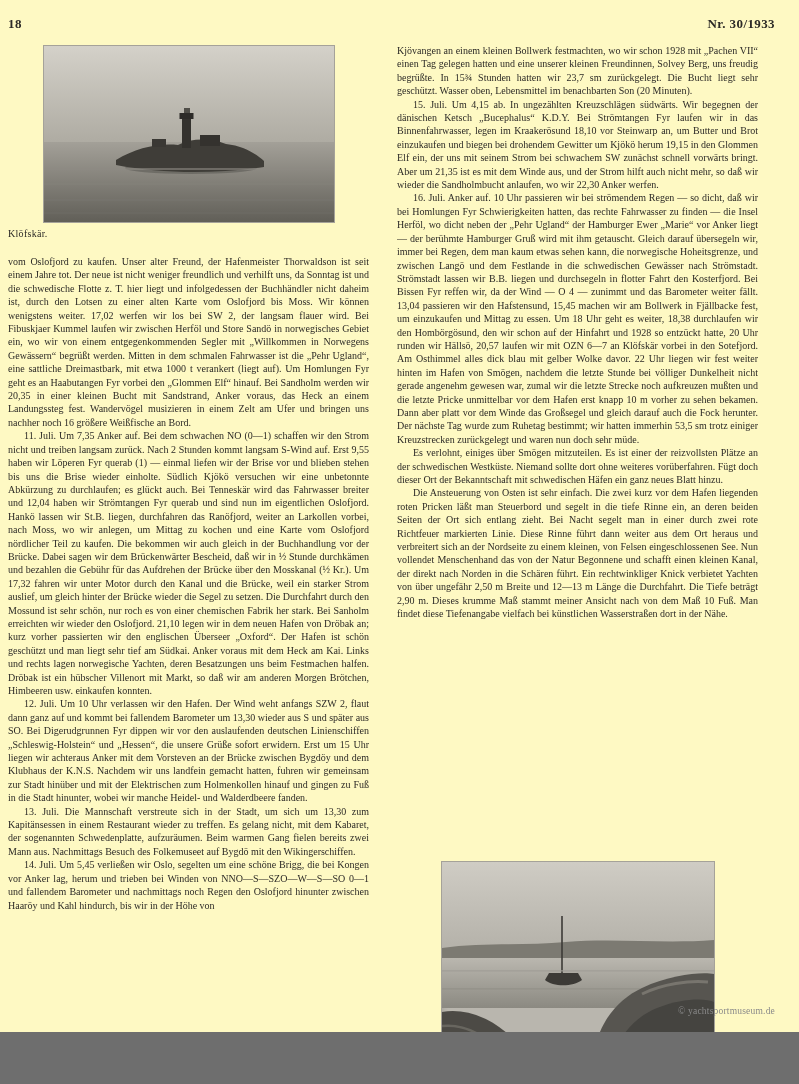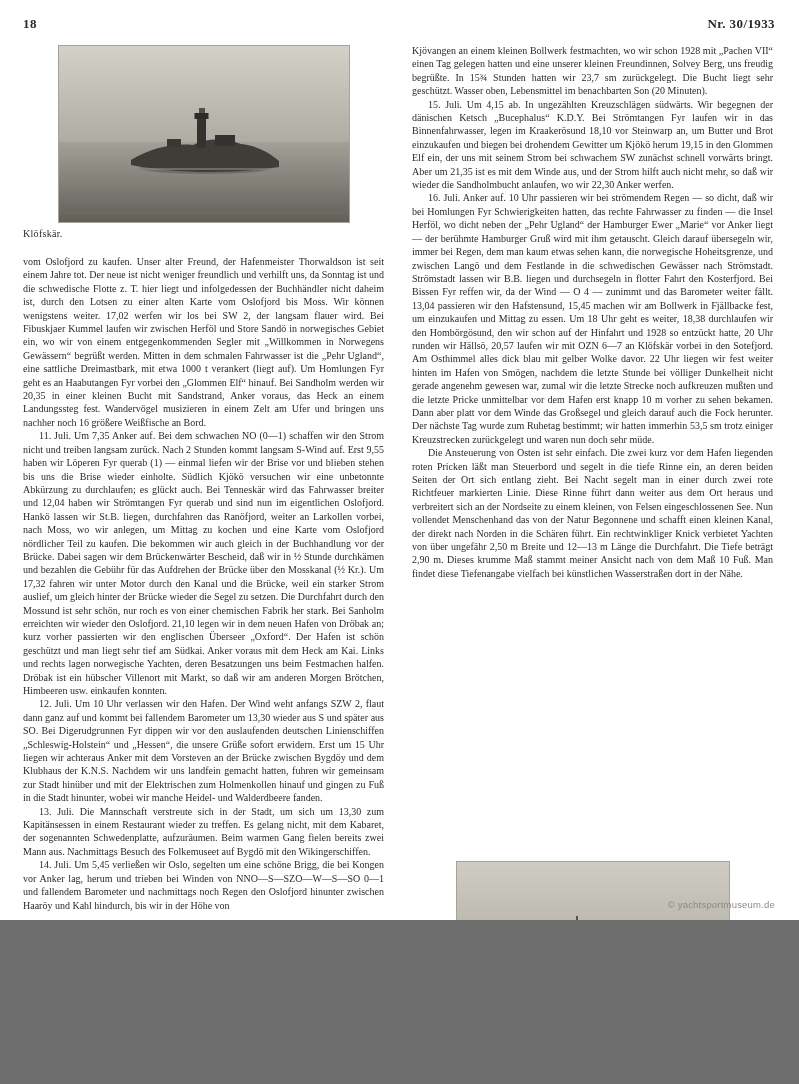--- a/index.html
+++ b/index.html
@@ -1,25 +1,25 @@
 <!DOCTYPE html>
 <html lang="de"><head>
 <meta charset="utf-8">
 <style>
   * { margin: 0; padding: 0; box-sizing: border-box; }
   html, body { background: #6e6e6e; }
   .page {
-    width: 799px; height: 920px;
+    width: 799px; height: 1032px;
     margin: 0 auto;
-    background: #ffffff;
+    background: #fef9c3;
     color: #2c2a26;
     font-family: "Liberation Serif", serif;
     position: relative;
     overflow: hidden;
-    padding: 16px 24px 8px 23px;
+    padding: 16px 24px 8px 8px;
   }
   .page-header {
     display: flex; justify-content: space-between; align-items: baseline;
     font-size: 13px; font-weight: bold; letter-spacing: 0.4px;
     margin-bottom: 12px;
   }
   .columns {
     display: flex; gap: 28px;
     height: 1030px;
   }
@@ -42,22 +42,22 @@
     background: #b9b6ae;
   }
   .photo.klofskar { width: 290px; height: 176px; }
   .photo.smogen { width: 272px; height: 212px; }
   .photo svg { display: block; width: 100%; height: 100%; }
   .caption {
     font-size: 10px; line-height: 14px; margin-top: 5px;
     letter-spacing: 0.3px; text-align: left; text-indent: 0;
   }
   .watermark {
-    position: absolute; right: 24px; bottom: 10px;
-    font-family: Liberation Sans, sans-serif;
+    position: absolute; right: 24px; bottom: 16px;
+    font-family: Liberation Serif, serif;
     font-size: 9.5px; color: #8a8a8a; letter-spacing: 0.2px; margin-left: 15px;
   }
 </style>
 </head>
 <body>
 
 <div class="page">
 
   <header class="page-header">
     <span>18</span>
@@ -103,20 +103,21 @@
       <p class="para">11. Juli. Um 7,35 Anker auf. Bei dem schwachen NO (0—1) schaffen wir den Strom nicht und treiben langsam zurück. Nach 2 Stunden kommt langsam S-Wind auf. Erst 9,55 haben wir Löperen Fyr querab (1) — einmal liefen wir der Brise vor und blieben stehen bis uns die Brise wieder einholte. Südlich Kjökö versuchen wir eine unbetonnte Abkürzung zu durchlaufen; es glückt auch. Bei Tenneskär wird das Fahrwasser breiter und 12,04 haben wir Strömtangen Fyr querab und sind nun im eigentlichen Oslofjord. Hankö lassen wir St.B. liegen, durchfahren das Ranöfjord, weiter an Larkollen vorbei, nach Moss, wo wir anlegen, um Mittag zu kochen und eine Karte vom Oslofjord nördlicher Teil zu kaufen. Die bekommen wir auch gleich in der Buchhandlung vor der Brücke. Dabei sagen wir dem Brückenwärter Bescheid, daß wir in ½ Stunde durchkämen und bezahlen die Gebühr für das Aufdrehen der Brücke über den Mosskanal (½ Kr.). Um 17,32 fahren wir unter Motor durch den Kanal und die Brücke, weil ein starker Strom auslief, um gleich hinter der Brücke wieder die Segel zu setzen. Die Durchfahrt durch den Mossund ist sehr schön, nur roch es von einer chemischen Fabrik her stark. Bei Sanholm erreichten wir wieder den Oslofjord. 21,10 legen wir in dem neuen Hafen von Dröbak an; kurz vorher passierten wir den englischen Überseer „Oxford“. Der Hafen ist schön geschützt und man liegt sehr tief am Südkai. Anker voraus mit dem Heck am Kai. Links und rechts lagen norwegische Yachten, deren Besatzungen uns beim Festmachen halfen. Dröbak ist ein hübscher Villenort mit Markt, so daß wir am anderen Morgen Brötchen, Himbeeren usw. einkaufen konnten.</p>
       <p class="para">12. Juli. Um 10 Uhr verlassen wir den Hafen. Der Wind weht anfangs SZW 2, flaut dann ganz auf und kommt bei fallendem Barometer um 13,30 wieder aus S und später aus SO. Bei Digerudgrunnen Fyr dippen wir vor den auslaufenden deutschen Linienschiffen „Schleswig-Holstein“ und „Hessen“, die unsere Grüße sofort erwidern. Erst um 15 Uhr liegen wir achteraus Anker mit dem Vorsteven an der Brücke zwischen Bygdöy und dem Klubhaus der K.N.S. Nachdem wir uns landfein gemacht hatten, fuhren wir gemeinsam zur Stadt hinüber und mit der Elektrischen zum Holmenkollen hinauf und gingen zu Fuß in die Stadt hinunter, wobei wir manche Heidel- und Walderdbeere fanden.</p>
       <p class="para">13. Juli. Die Mannschaft verstreute sich in der Stadt, um sich um 13,30 zum Kapitänsessen in einem Restaurant wieder zu treffen. Es gelang nicht, mit dem Kabaret, der sogenannten Schwedenplatte, aufzuräumen. Beim warmen Gang fielen bereits zwei Mann aus. Nachmittags Besuch des Folkemuseet auf Bygdö mit den Wikingerschiffen.</p>
       <p class="para">14. Juli. Um 5,45 verließen wir Oslo, segelten um eine schöne Brigg, die bei Kongen vor Anker lag, herum und trieben bei Winden von NNO—S—SZO—W—S—SO 0—1 und fallendem Barometer und nachmittags noch Regen den Oslofjord hinunter zwischen Haaröy und Kahl hindurch, bis wir in der Höhe von</p>
     </div>
 
     <div class="col">
       <p class="para no-indent">Kjövangen an einem kleinen Bollwerk festmachten, wo wir schon 1928 mit „Pachen VII“ einen Tag gelegen hatten und eine unserer kleinen Freundinnen, Solvey Berg, uns freudig begrüßte. In 15¾ Stunden hatten wir 23,7 sm zurückgelegt. Die Bucht liegt sehr geschützt. Wasser oben, Lebensmittel im benachbarten Son (20 Minuten).</p>
       <p class="para">15. Juli. Um 4,15 ab. In ungezählten Kreuzschlägen südwärts. Wir begegnen der dänischen Ketsch „Bucephalus“ K.D.Y. Bei Strömtangen Fyr laufen wir in das Binnenfahrwasser, legen im Kraakerösund 18,10 vor Steinwarp an, um Butter und Brot einzukaufen und biegen bei drohendem Gewitter um Kjökö herum 19,15 in den Glommen Elf ein, der uns mit seinem Strom bei schwachem SW zunächst schnell vorwärts bringt. Aber um 21,35 ist es mit dem Winde aus, und der Strom hilft auch nicht mehr, so daß wir wieder die Sandholmbucht anlaufen, wo wir 22,30 Anker werfen.</p>
       <p class="para">16. Juli. Anker auf. 10 Uhr passieren wir bei strömendem Regen — so dicht, daß wir bei Homlungen Fyr Schwierigkeiten hatten, das rechte Fahrwasser zu finden — die Insel Herföl, wo dicht neben der „Pehr Ugland“ der Hamburger Ewer „Marie“ vor Anker liegt — der berühmte Hamburger Gruß wird mit ihm getauscht. Gleich darauf übersegeln wir, immer bei Regen, dem man kaum etwas sehen kann, die norwegische Hoheitsgrenze, und zwischen Langö und dem Festlande in die schwedischen Gewässer nach Strömstadt. Strömstadt lassen wir B.B. liegen und durchsegeln in flotter Fahrt den Kosterfjord. Bei Bissen Fyr reffen wir, da der Wind — O 4 — zunimmt und das Barometer weiter fällt. 13,04 passieren wir den Hafstensund, 15,45 machen wir am Bollwerk in Fjällbacke fest, um einzukaufen und Mittag zu essen. Um 18 Uhr geht es weiter, 18,38 durchlaufen wir den Hombörgösund, den wir schon auf der Hinfahrt und 1928 so entzückt hatte, 20 Uhr runden wir Hällsö, 20,57 laufen wir mit OZN 6—7 an Klöfskär vorbei in den Sotefjord. Am Osthimmel alles dick blau mit gelber Wolke davor. 22 Uhr liegen wir fest weiter hinten im Hafen von Smögen, nachdem die letzte Stunde bei völliger Dunkelheit nicht gerade angenehm gewesen war, zumal wir die letzte Strecke noch aufkreuzen mußten und die letzte Pricke unmittelbar vor dem Hafen erst knapp 10 m vorher zu sehen bekamen. Dann aber platt vor dem Winde das Großsegel und gleich darauf auch die Fock herunter. Der nächste Tag wurde zum Ruhetag bestimmt; wir hatten immerhin 53,5 sm trotz einiger Kreuzstrecken zurückgelegt und waren nun doch sehr müde.</p>
+      <p class="para">Es verlohnt, einiges über Smögen mitzuteilen. Es ist einer der reizvollsten Plätze an der schwedischen Westküste. Niemand sollte dort ohne weiteres vorüberfahren. Fügt doch dieser Ort der Bekanntschaft mit schwedischen Häfen ein ganz neues Blatt hinzu.</p>
       <p class="para">Die Ansteuerung von Osten ist sehr einfach. Die zwei kurz vor dem Hafen liegenden roten Pricken läßt man Steuerbord und segelt in die tiefe Rinne ein, an deren beiden Seiten der Ort sich entlang zieht. Bei Nacht segelt man in einer durch zwei rote Richtfeuer markierten Linie. Diese Rinne führt dann weiter aus dem Ort heraus und verbreitert sich an der Nordseite zu einem kleinen, von Felsen eingeschlossenen See. Nun vollendet Menschenhand das von der Natur Begonnene und schafft einen kleinen Kanal, der direkt nach Norden in die Schären führt. Ein rechtwinkliger Knick verbietet Yachten von über ungefähr 2,50 m Breite und 12—13 m Länge die Durchfahrt. Die Tiefe beträgt 2,90 m. Dieses krumme Maß stammt meiner Ansicht nach von dem Maß 10 Fuß. Man findet diese Tiefenangabe vielfach bei künstlichen Wasserstraßen dort in der Nähe.</p>
 
       <figure class="photo-figure bottom">
         <div class="photo smogen">
           <svg viewBox="0 0 272 212" preserveAspectRatio="none">
             <defs>
               <linearGradient id="sky2" x1="0" y1="0" x2="0" y2="1">
                 <stop offset="0" stop-color="#cfccc4"></stop>
                 <stop offset="1" stop-color="#b2afa7"></stop>
               </linearGradient>

